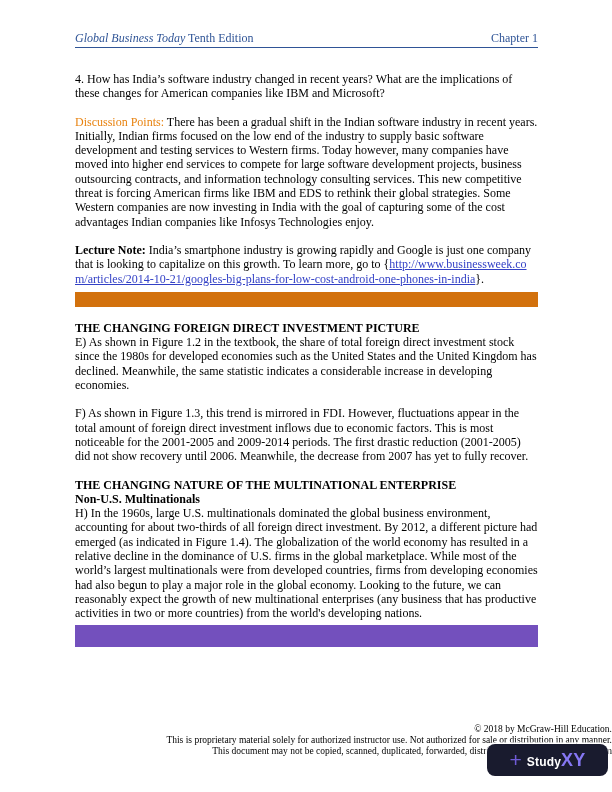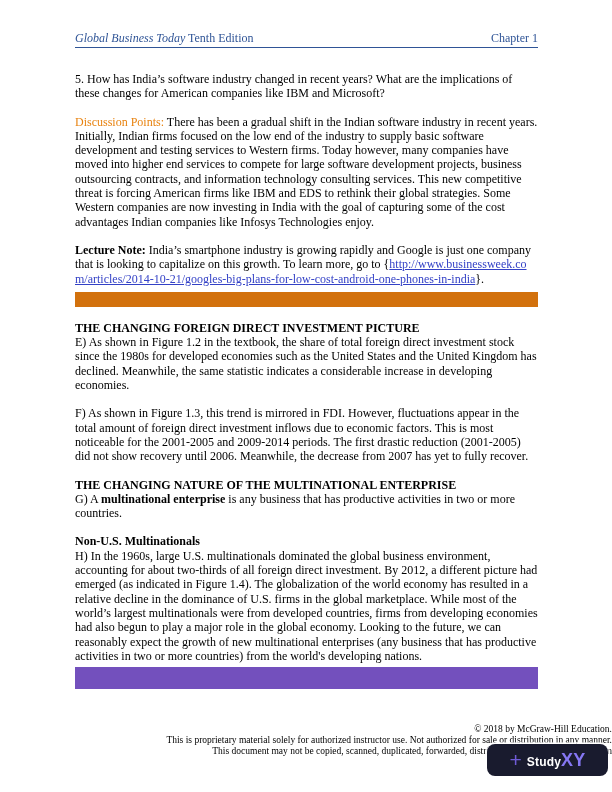--- a/index.html
+++ b/index.html
@@ -53,35 +53,34 @@
 
 <div class="page">
 
   <div class="header">
     <span class="left"><i>Global Business Today</i><span> Tenth Edition</span></span>
     <span class="right">Chapter 1</span>
   </div>
 
   <div class="content">
 
-    <p class="para">5. How has India’s software industry changed in recent years?  What are the implications of these changes for American companies like IBM and Microsoft?</p>
+    <p class="para">4. How has India’s software industry changed in recent years?  What are the implications of these changes for American companies like IBM and Microsoft?</p>
 
     <p class="para"><span class="orange-label">Discussion Points:</span><span> There has been a gradual shift in the Indian software industry in recent years. Initially, Indian firms focused on the low end of the industry to supply basic software development and testing services to Western firms.  Today however, many companies have moved into higher end services to compete for large software development projects, business outsourcing contracts, and information technology consulting services.  This new competitive threat is forcing American firms like IBM and EDS to rethink their global strategies.  Some Western companies are now investing in India with the goal of capturing some of the cost advantages Indian companies like Infosys Technologies enjoy.</span></p>
 
     <p class="para no-bottom"><b>Lecture Note:</b><span> India’s smartphone industry is growing rapidly and Google is just one company that is looking to capitalize on this growth.  To learn more, go to </span><span>{</span><a class="link">http://www.businessweek.com/articles/2014-10-21/googles-big-plans-for-low-cost-android-one-phones-in-india</a><span>}.</span></p>
 
     <div class="orange-bar"></div>
 
     <h2>THE CHANGING FOREIGN DIRECT INVESTMENT PICTURE</h2>
     <p class="para">E) As shown in Figure 1.2 in the textbook, the share of total foreign direct investment stock since the 1980s for developed economies such as the United States and the United Kingdom has declined. Meanwhile, the same statistic indicates a considerable increase in developing economies.</p>
 
     <p class="para">F) As shown in Figure 1.3, this trend is mirrored in FDI. However, fluctuations appear in the total amount of foreign direct investment inflows due to economic factors. This is most noticeable for the 2001-2005 and 2009-2014 periods. The first drastic reduction (2001-2005) did not show recovery until 2006. Meanwhile, the decrease from 2007 has yet to fully recover.</p>
 
     <h2>THE CHANGING NATURE OF THE MULTINATIONAL ENTERPRISE</h2>
-    <p class="para"><span>G) A </span><b>multinational enterprise</b><span> is any business that has productive activities in two or more countries.</span></p>
 
     <h3>Non-U.S. Multinationals</h3>
     <p class="para no-bottom">H) In the 1960s, large U.S. multinationals dominated the global business environment, accounting for about two-thirds of all foreign direct investment. By 2012, a different picture had emerged (as indicated in Figure 1.4). The globalization of the world economy has resulted in a relative decline in the dominance of U.S. firms in the global marketplace. While most of the world’s largest multinationals were from developed countries, firms from developing economies had also begun to play a major role in the global economy. Looking to the future, we can reasonably expect the growth of new multinational enterprises (any business that has productive activities in two or more countries) from the world's developing nations.</p>
 
     <div class="purple-bar"></div>
   </div>
 
   <div class="footer">
     <div>© 2018 by McGraw-Hill Education.</div>
     <div>This is proprietary material solely for authorized instructor use. Not authorized for sale or distribution in any manner.</div>

